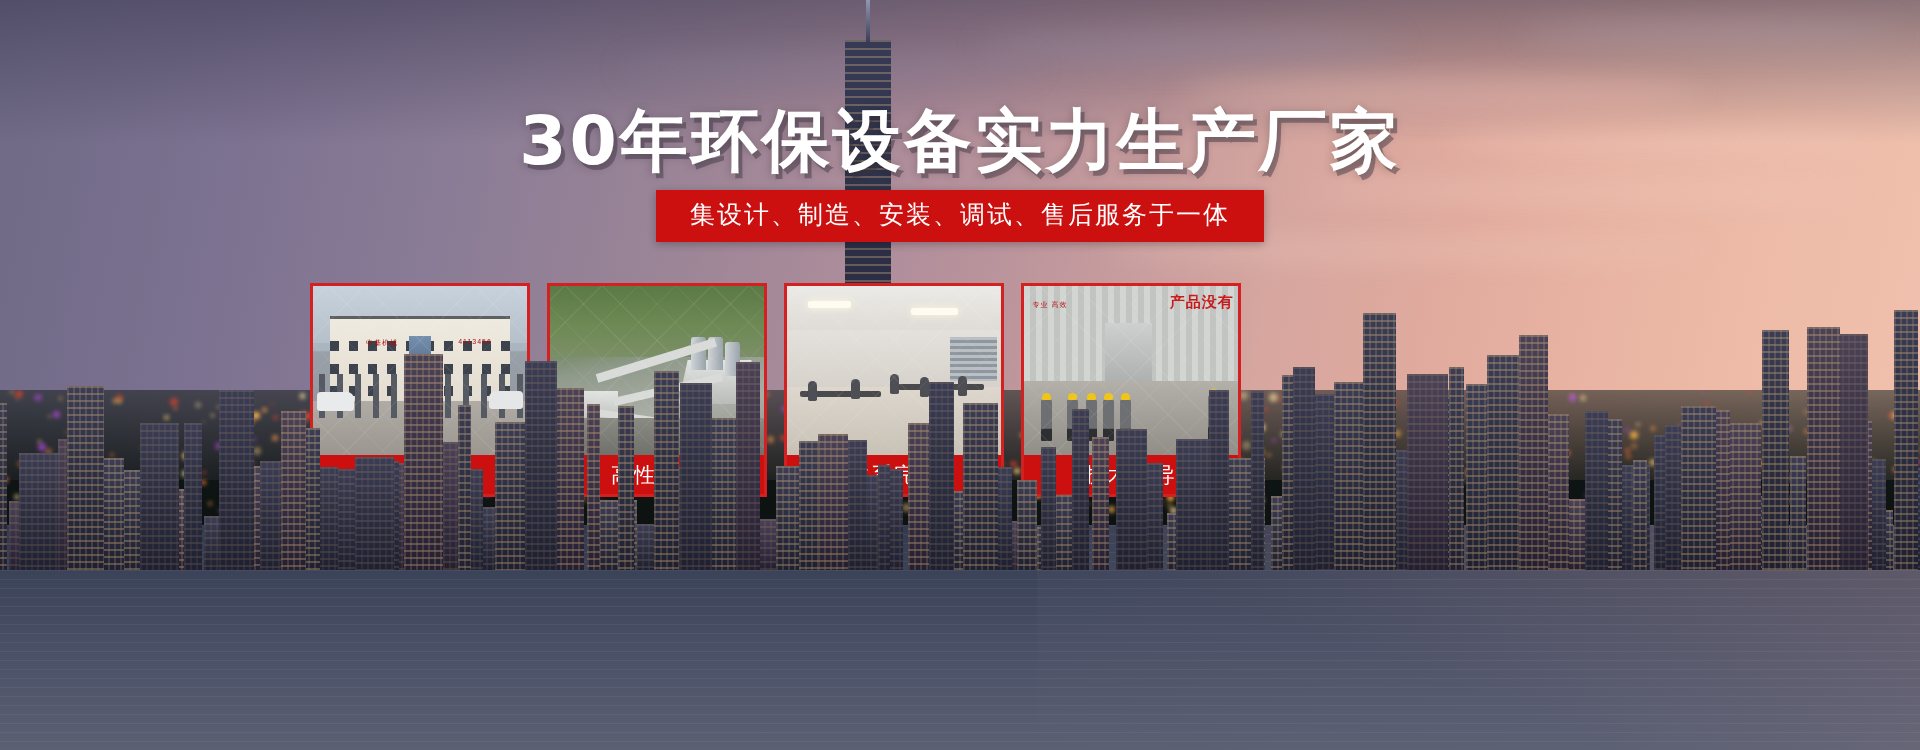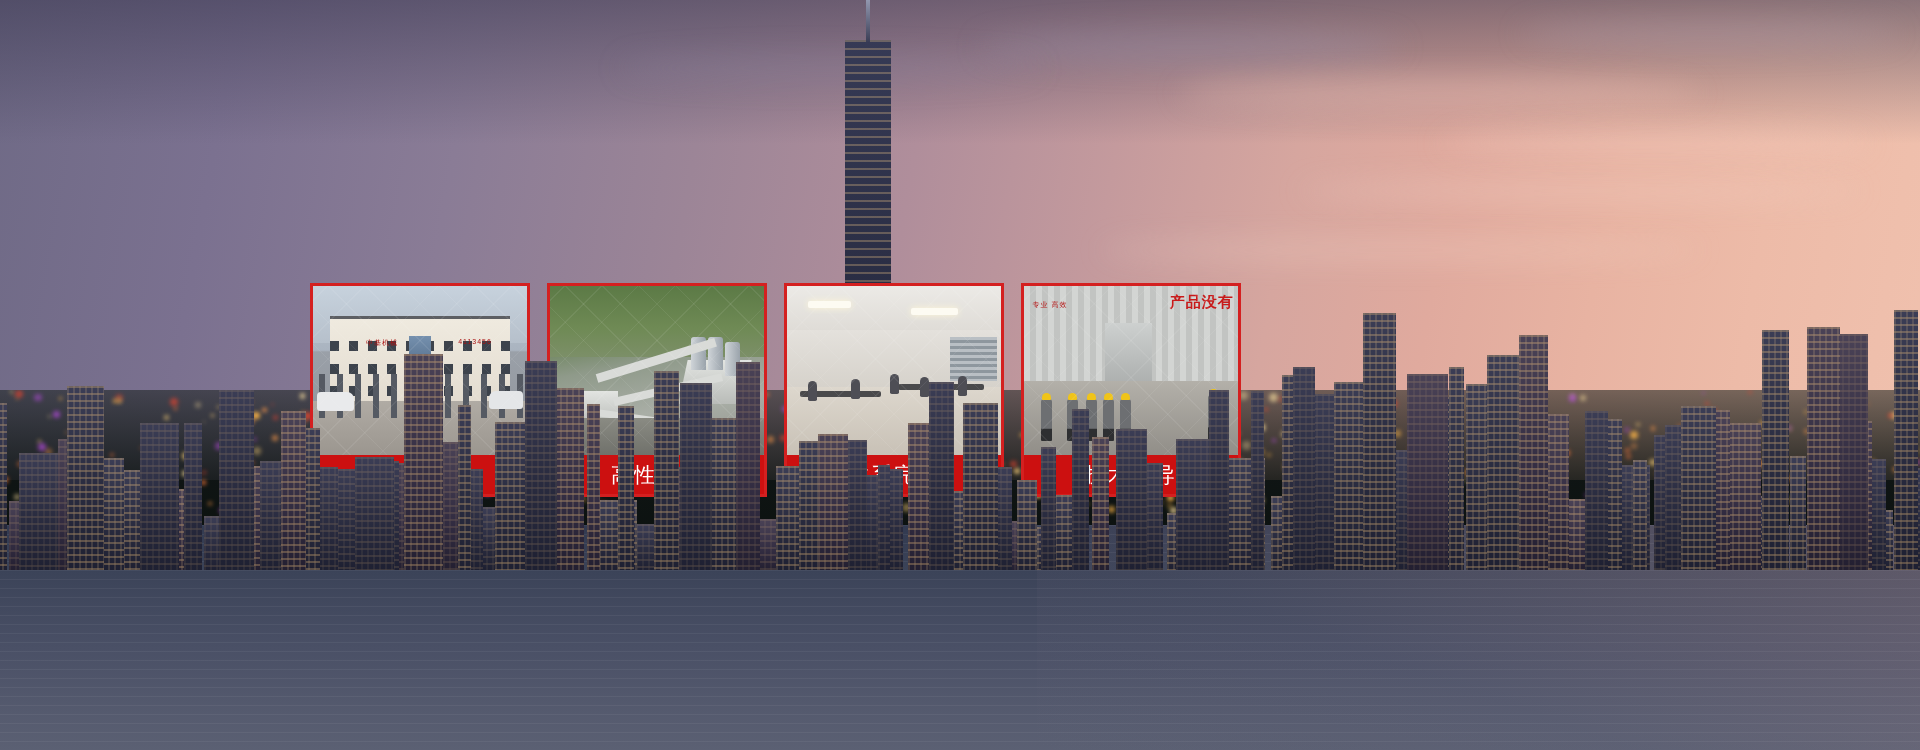--- a/index.html
+++ b/index.html
@@ -874,21 +874,25 @@
       <div class="lt" style="width: 7.17984px; height: 7.17984px; left: 1771.76px; top: 41.0521px; background: rgb(176, 75, 214); opacity: 0.8;"></div>
       <div class="lt" style="width: 2.44891px; height: 2.44891px; left: 1490.88px; top: 50.9777px; background: rgb(255, 226, 160); opacity: 0.75;"></div>
       <div class="lt" style="width: 7.60808px; height: 7.60808px; left: 1648.92px; top: 68.6034px; background: rgb(255, 211, 122); opacity: 0.61;"></div>
       <div class="lt" style="width: 2.67817px; height: 2.67817px; left: 1758.89px; top: 104.552px; background: rgb(255, 154, 74); opacity: 0.57;"></div>
       <div class="lt" style="width: 3.97826px; height: 3.97826px; left: 1429.39px; top: 95.7062px; background: rgb(176, 75, 214); opacity: 0.33;"></div>
     </div>
   <div class="water"></div>
   <div class="water-right"></div>
   <div class="water-shimmer"></div>
 
-
+  <div class="headline">30年环保设备实力生产厂家</div>
+
+  <div class="subtitle-wrap">
+    <div class="subtitle">集设计、制造、安装、调试、售后服务于一体</div>
+  </div>
 
   <div class="cards">
 
     <div class="card">
       <div class="card-photo p1">
         <div class="sky1"></div>
         <div class="block">
           <div class="wrow" style="top:26%"></div>
           <div class="wrow" style="top:52%"></div>
           <div class="wrow" style="top:78%"></div>

